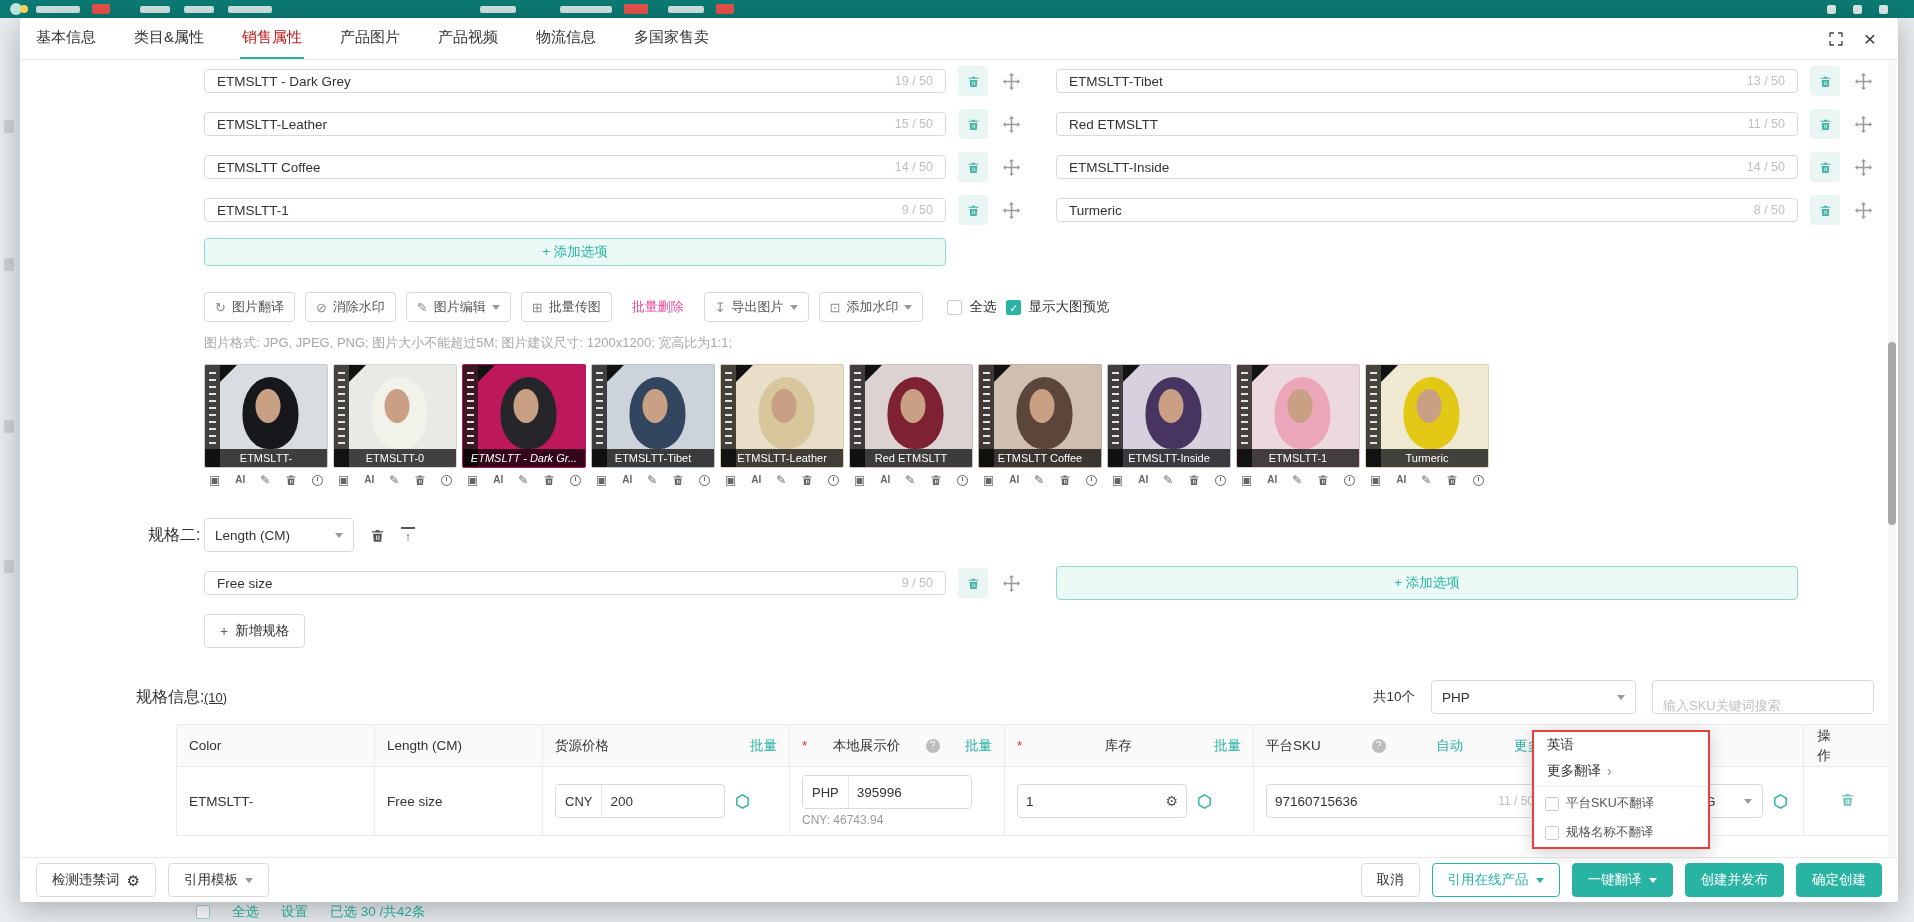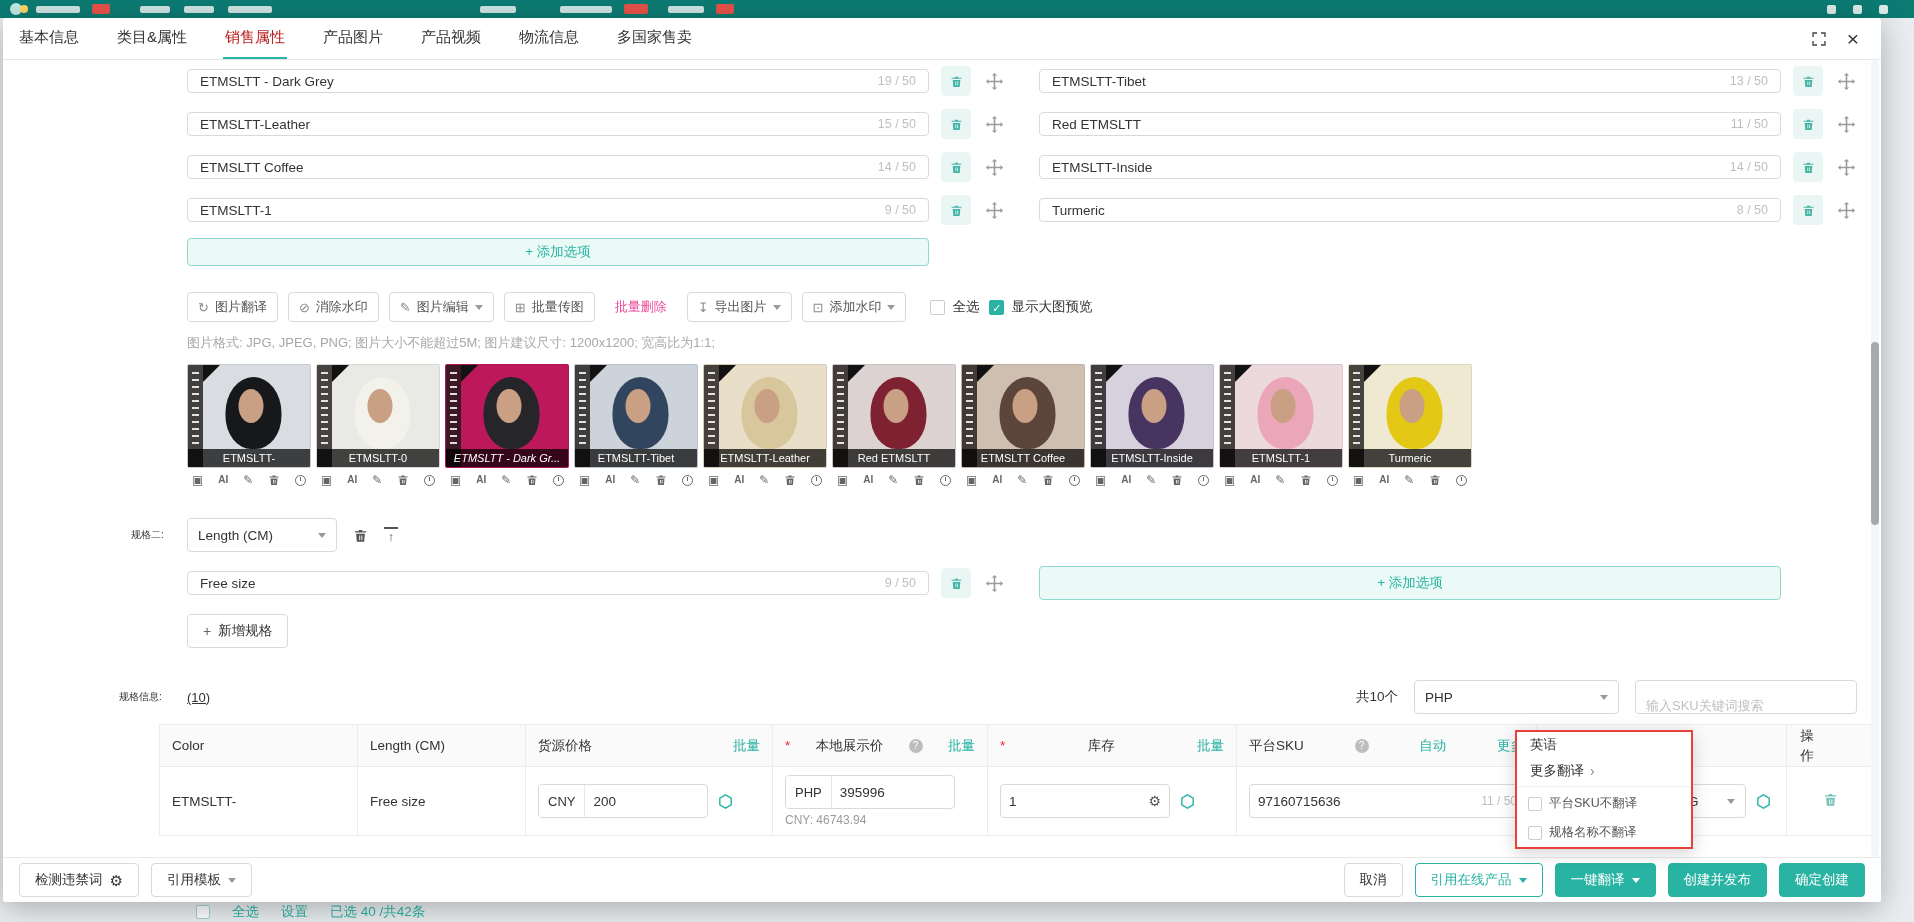--- a/index.html
+++ b/index.html
@@ -23,21 +23,21 @@
   
   .edge-block { position:absolute; left:4px; width:10px; height:13px; background:#ccd2d6; border-radius:2px; }
 
   
   .page-bottom { position:absolute; left:196px; top:902px; height:20px; display:flex; align-items:center; gap:22px; }
   .pb-cb { width:14px; height:14px; border:1px solid #9fd3cb; border-radius:2px; background:#fff; }
   .pb-link { color:#29b3a3; font-size:13.5px; cursor:pointer; }
   .pb-text { color:#29b3a3; font-size:13.5px; }
 
   
-  .modal { position:absolute; left:3px; top:18px; width:1878px; height:884px; background:#fff;
+  .modal { position:absolute; left:20px; top:18px; width:1878px; height:884px; background:#fff;
     border-radius:3px; box-shadow:0 6px 30px rgba(0,0,0,.28); }
 
   .tabbar { height:42px; border-bottom:1px solid #e8e8e8; display:flex; align-items:stretch; padding:0 22px 0 14px; }
   .tab { display:flex; align-items:center; padding:0 2px; margin-right:34px; font-size:15px; color:#333;
     cursor:pointer; border-bottom:2px solid transparent; white-space:nowrap; }
   .tab.active { color:#b91c1c; border-bottom-color:#29b3a3; }
   .tab-actions { margin-left:auto; display:flex; align-items:center; gap:20px; }
   .fs-ic { cursor:pointer; display:inline-flex; }
   .close-x { font-size:21px; color:#333; cursor:pointer; line-height:1; }
 
@@ -96,21 +96,21 @@
     text-overflow:ellipsis; padding:0 3px; z-index:3; }
   .tile-icons { display:flex; justify-content:space-between; align-items:center; padding:0 5px; margin-top:6px; color:#666; }
   .ti { font-size:12px; line-height:1; cursor:pointer; }
   .ti-ai { font-size:10px; font-weight:bold; }
   .ti-trash { display:inline-flex; }
   .clock { width:11px; height:11px; border:1.4px solid #666; border-radius:50%; position:relative; display:inline-block; cursor:pointer; }
   .clock::after { content:""; position:absolute; left:4px; top:1.5px; width:1.5px; height:4px; background:#666; }
 
   
   .spec-row { display:flex; align-items:center; gap:16px; margin-top:32px; position:relative; }
-  .row-label { position:absolute; font-size:10px; color:#333; white-space:nowrap; }
+  .row-label { position:absolute; font-size:16px; color:#333; white-space:nowrap; }
   .lbl-spec2 { left:-56px; }
   .lbl-sku { left:-68px; }
   .select { height:34px; border:1px solid #d9d9d9; border-radius:4px; background:#fff; display:inline-flex;
     align-items:center; justify-content:space-between; gap:8px; padding:0 10px; font-size:13.5px; color:#333; cursor:pointer; }
   .w150 { width:150px; } .w205 { width:205px; } .w78 { width:78px; }
   .plain-ic { color:#555; display:inline-flex; cursor:pointer; }
   .up-ic { display:inline-block; border-top:2px solid #555; padding-top:1px; font-size:13px; line-height:1;
     color:#555; cursor:pointer; width:14px; text-align:center; }
   .btn { height:34px; border:1px solid #d9d9d9; border-radius:4px; background:#fff; color:#333; font-size:13.5px;
     padding:0 15px; display:inline-flex; align-items:center; gap:7px; cursor:pointer; white-space:nowrap; }
@@ -200,21 +200,21 @@
 
   <span class="edge-block" style="top:120px"></span>
   <span class="edge-block" style="top:258px"></span>
   <span class="edge-block" style="top:420px"></span>
   <span class="edge-block" style="top:560px"></span>
 
   <div class="page-bottom">
     <span class="pb-cb"></span>
     <span class="pb-link">全选</span>
     <span class="pb-link">设置</span>
-    <span class="pb-text">已选 40 /共42条</span>
+    <span class="pb-text">已选 30 /共42条</span>
   </div>
 
   <div class="modal">
 
     <div class="tabbar">
       <div class="tab">基本信息</div>
       <div class="tab">类目&amp;属性</div>
       <div class="tab active">销售属性</div>
       <div class="tab">产品图片</div>
       <div class="tab">产品视频</div>

